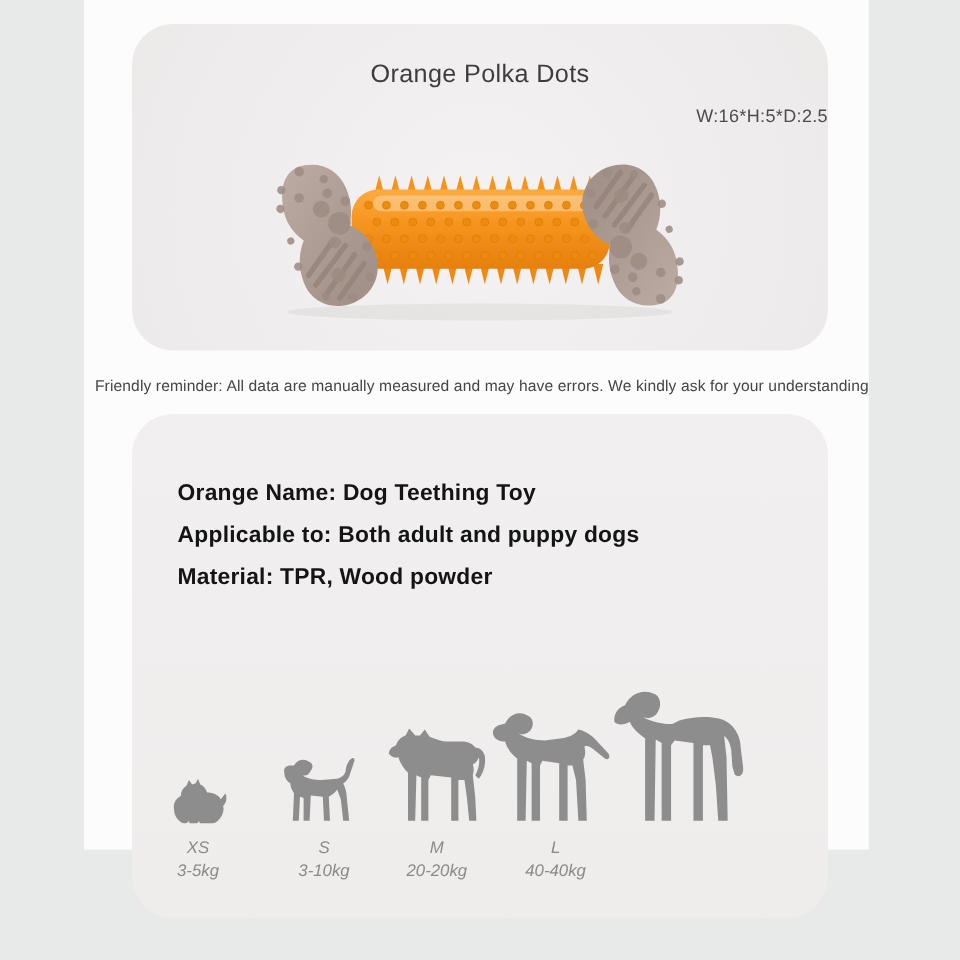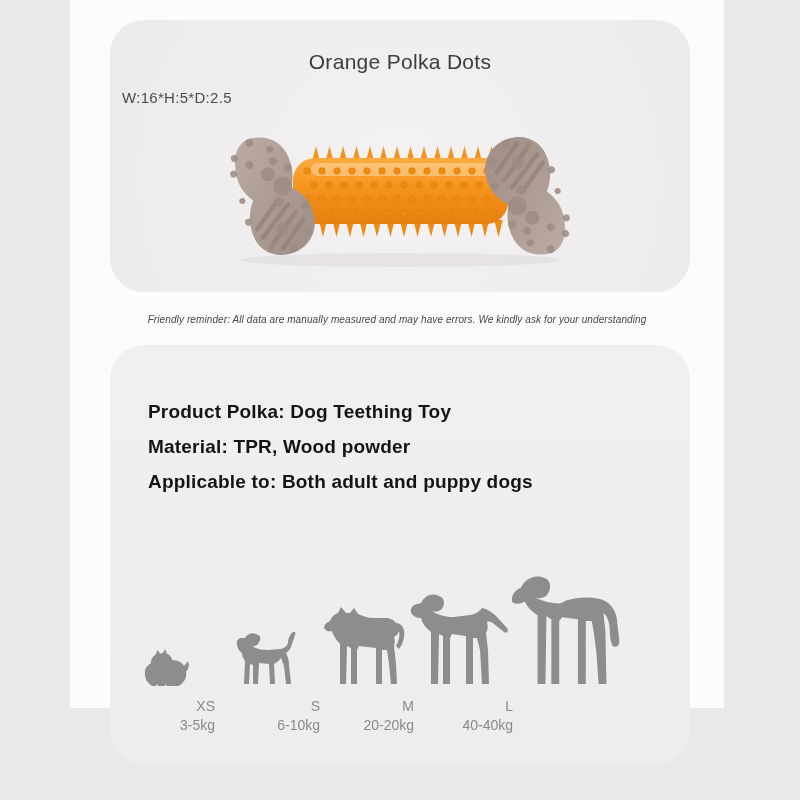--- a/index.html
+++ b/index.html
@@ -21,42 +21,42 @@
   }
   .card2{
     top:345px;height:420px;
     background:linear-gradient(180deg,#f1efef 0%, #eeedec 100%);
   }
   .title{
     position:absolute;left:0;top:30px;width:100%;
     text-align:center;font-size:21px;font-weight:400;color:#3d3d3d;letter-spacing:.3px;
   }
   .dims{
-    position:absolute;left:12px;top:69px;width:100%;
-    text-align:left;font-size:15px;color:#4c4c4c;letter-spacing:.3px;
+    position:absolute;left:0;top:69px;width:100%;
+    text-align:right;font-size:15px;color:#4c4c4c;letter-spacing:.3px;
   }
   .toy{position:absolute;left:105px;top:100px;width:370px;height:150px;}
   .reminder{
     position:absolute;left:0;top:314px;width:654px;
-    text-align:center;font-size:10px;color:#454545;letter-spacing:.1px;font-style:italic;
+    text-align:right;font-size:13px;color:#454545;letter-spacing:.1px;
   }
   .info{
     position:absolute;left:38px;top:49px;right:30px;
     font-size:19px;font-weight:700;color:#141414;line-height:35px;letter-spacing:.2px;
   }
   .dog{position:absolute;}
   .dog path{fill:#8d8d8d;}
   .dog-xs{left:31px; top:303px;width:48px; height:38px;}
   .dog-s {left:124px;top:285px;width:72px; height:56px;}
   .dog-m {left:210px;top:259px;width:88px; height:82px;}
   .dog-l {left:297px;top:243px;width:112px;height:98px;}
   .dog-xl{left:396px;top:225px;width:132px;height:116px;}
   .size-col{
-    position:absolute;top:352px;width:100px;text-align:right;
-    color:#8a8a8a;font-size:14px;line-height:19px;
+    position:absolute;top:352px;width:100px;text-align:center;
+    color:#8a8a8a;font-size:14px;line-height:19px;font-style:italic;
   }
   .col-xs{left:5px;}  .col-s{left:110px;} .col-m{left:204px;}
   .col-l{left:303px;} .col-xl{left:412px;}
 </style>
 </head>
 <body>
 
 <div class="stage">
   <div class="panel">
 
@@ -224,23 +224,23 @@
               <circle cx="3" cy="8" r="5" fill="#9d8c83" opacity="0.88"></circle>
             </g>
         </g>
       </svg>
     </div>
 
     <div class="reminder">Friendly reminder: All data are manually measured and may have errors. We kindly ask for your understanding</div>
 
     <div class="card card2">
       <div class="info">
-        <div>Product Polka: Dog Teething Toy</div>
+        <div>Orange Name: Dog Teething Toy</div>
+        <div>Applicable to: Both adult and puppy dogs</div>
         <div>Material: TPR, Wood powder</div>
-        <div>Applicable to: Both adult and puppy dogs</div>
       </div>
 
       <svg class="dog dog-xs" viewBox="0 0 50 40" preserveAspectRatio="xMidYMax meet">
         <path d="M10,16 C10,12 12,9 15,7 L17,2 L20,6 L23,5 L25,1 L27,6 C30,7 32,10 33,13 C38,13 43,15 45,19 L49,14 C51,17 50,22 47,25 C48,28 47,33 44,36 C40,41 33,43 27,42 L26,38 L23,42 L18,42 L17,38 L14,41 C8,39 4,34 4,28 C3,23 5,19 10,16 Z"></path>
       </svg>
       <svg class="dog dog-s" viewBox="0 0 72 56" preserveAspectRatio="xMidYMax meet">
         <path d="M3,14 C2,11 4,8 8,8 L11,8 C13,4 18,2 22,4 L24,5 C27,6 27,10 25,12 C24,15 21,17 18,16 C22,19 28,20 34,20 L47,19 C51,18 53,16 54,13 C54,9 56,4 59,2 C61,1 62,3 61,5 C60,8 59,11 58,14 C57,18 55,21 52,23 C54,27 55,31 55,35 L57,54 L52,54 L50,36 L47,28 C45,31 42,33 40,34 L41,54 L36,54 L35,34 L25,33 L24,54 L19,54 L19,35 L16,34 L15,54 L10,54 L11,31 C9,28 8,26 8,23 C5,21 3,18 3,14 Z"></path>
       </svg>
       <svg class="dog dog-m" viewBox="0 0 88 82" preserveAspectRatio="xMidYMax meet">
         <path d="M4,24 C4,21 6,19 8,18 L10,17 C12,12 15,10 18,9 L21,3 L26,9 L30,9 L34,4 L38,10 C43,12 48,14 53,14 L65,14 C70,14 74,16 76,19 C80,19 83,22 84,26 C85,33 83,40 79,45 L76,42 C79,37 80,31 79,27 C78,30 76,32 74,33 C75,36 75,39 74,42 L76,60 L77,80 L71,80 L69,60 L67,46 L62,46 L62,80 L56,80 L56,44 L39,42 L37,46 L37,80 L31,80 L31,44 L27,42 L26,80 L20,80 L20,40 C16,36 13,31 12,27 C9,28 6,27 4,24 Z"></path>
@@ -251,21 +251,21 @@
       <svg class="dog dog-xl" viewBox="0 0 132 118" preserveAspectRatio="xMidYMax meet">
         <path d="M5,32 C4,26 8,20 14,18 C18,9 27,5 35,7 L40,9 C44,12 45,18 42,23 C40,28 34,30 29,28 C36,32 45,34 54,34 L60,31 C70,28 82,27 92,29 C98,30 103,33 106,37 C110,42 112,48 112,54 L114,70 C115,77 111,80 107,77 L105,70 L104,56 C103,50 101,46 98,44 L100,62 L101,116 L93,116 L91,86 L88,62 L86,52 L80,52 L80,116 L72,116 L72,50 L56,48 L53,52 L53,116 L45,116 L45,50 L40,47 L39,116 L31,116 L31,46 C25,42 20,37 18,32 C13,35 7,35 5,32 Z"></path>
       </svg>
 
       <div class="size-col col-xs">
         <div>XS</div>
         <div>3-5kg</div>
       </div>
       <div class="size-col col-s">
         <div>S</div>
-        <div>6-10kg</div>
+        <div>3-10kg</div>
       </div>
       <div class="size-col col-m">
         <div>M</div>
         <div>20-20kg</div>
       </div>
       <div class="size-col col-l">
         <div>L</div>
         <div>40-40kg</div>
       </div>
     </div>

